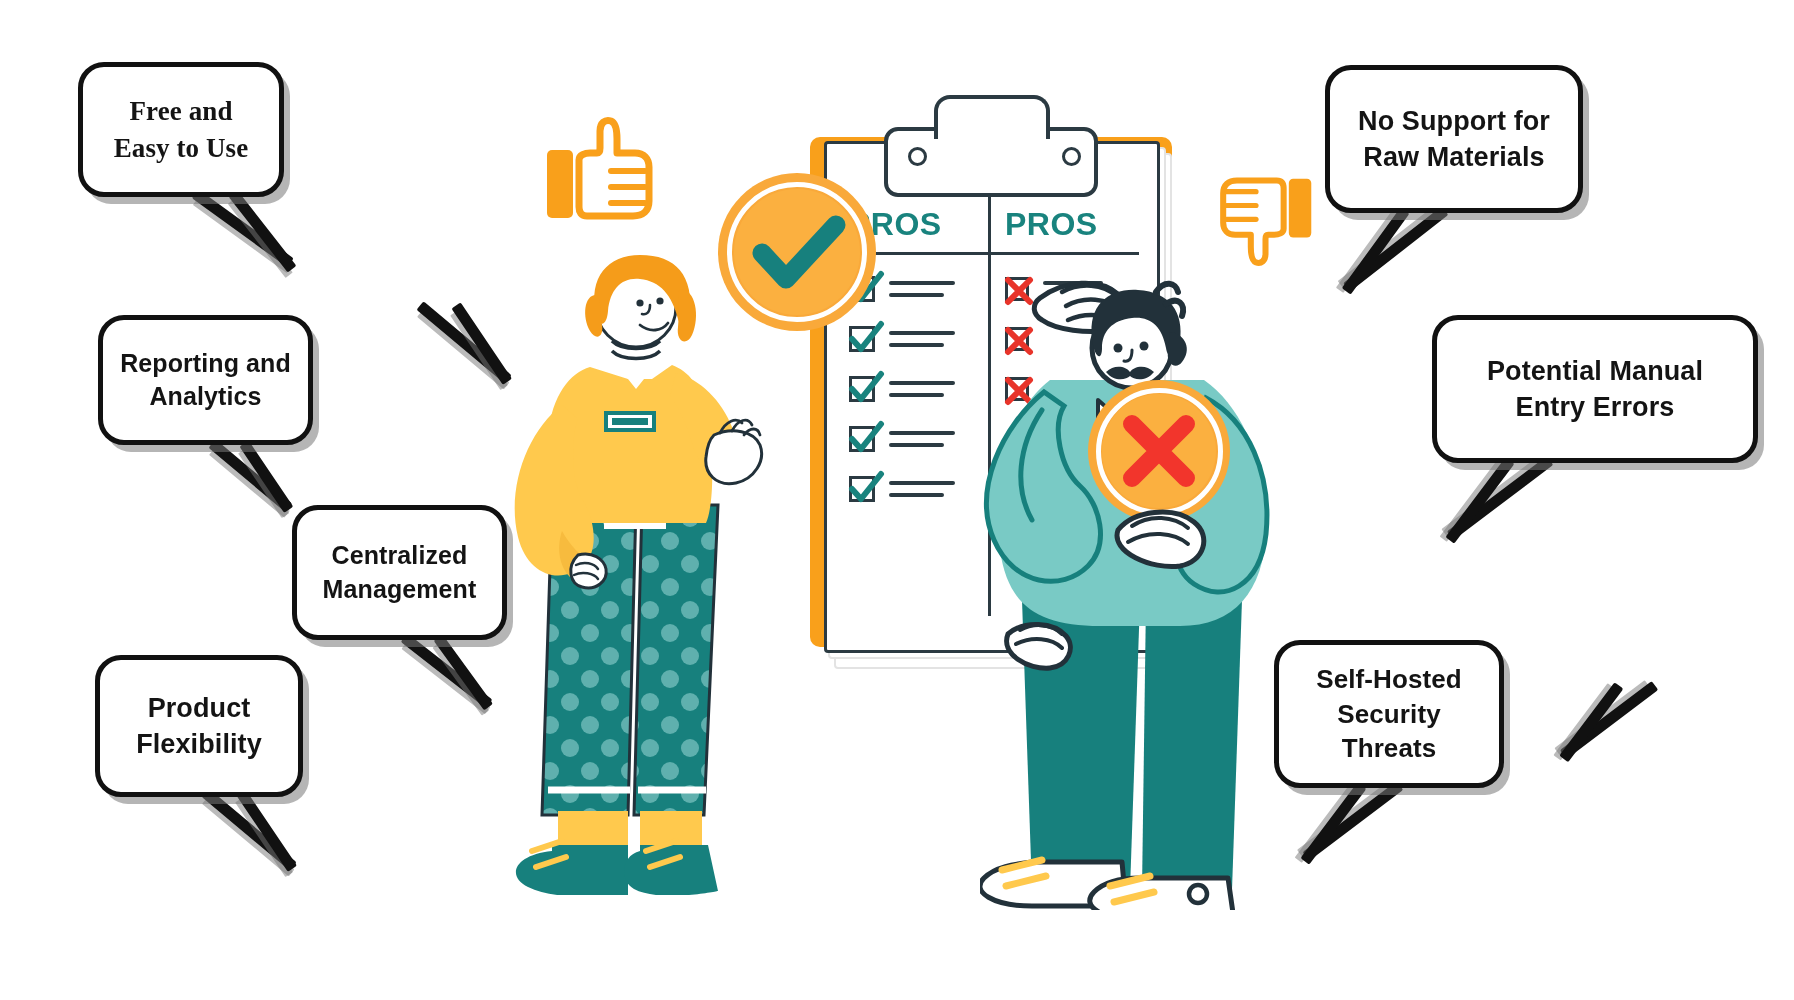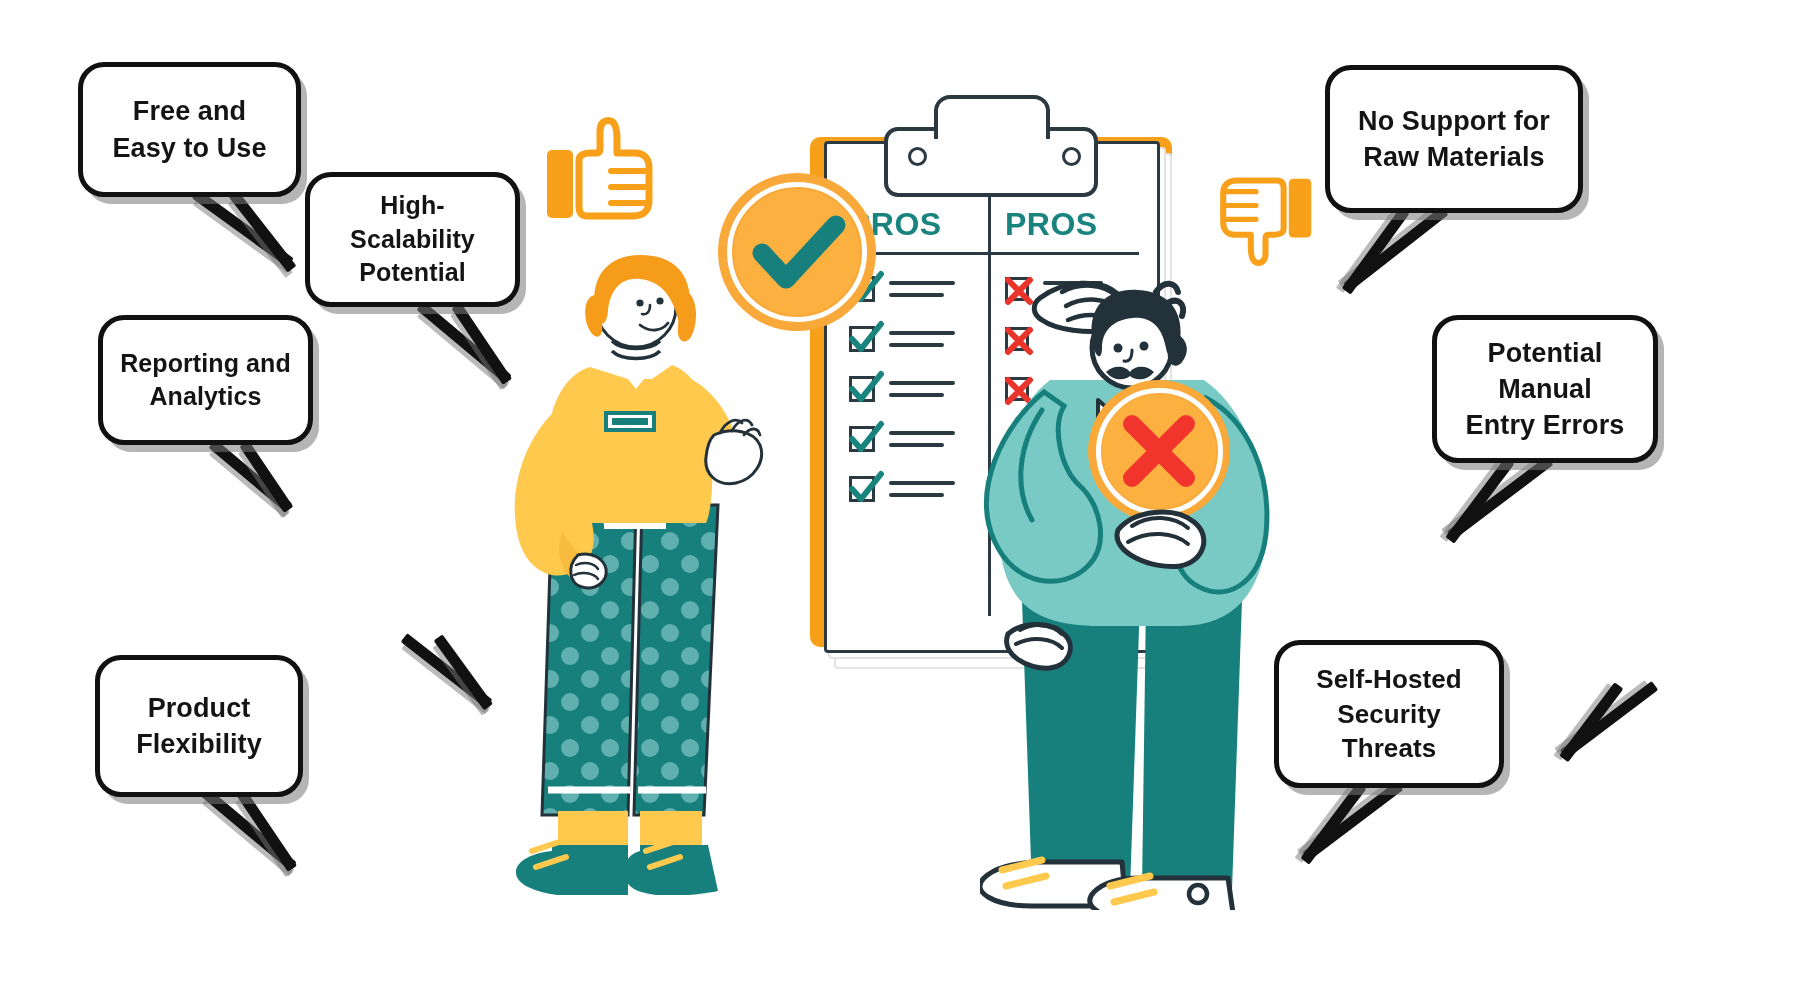--- a/index.html
+++ b/index.html
@@ -456,42 +456,42 @@
   </div>
   <div class="tail" style="left:1655px; top:680px; width:140px; height:110px;">
     <i style="left:0;top:0;width:115px;height:11px;transform:rotate(143deg);"></i>
     <i style="left:-36px;top:0;width:92px;height:11px;transform:rotate(127deg);"></i>
   </div>
   <div class="tail" style="left:1400px; top:780px; width:140px; height:110px;">
     <i style="left:0;top:0;width:118px;height:11px;transform:rotate(143deg);"></i>
     <i style="left:-38px;top:0;width:95px;height:11px;transform:rotate(127deg);"></i>
   </div>
 
-  <div class="bubble" style="left:78px; top:62px; width:223px; height:135px; font-size:27px;">
+  <div class="bubble" style="left:78px; top:62px; width:206px; height:135px; font-size:27px;font-family:Liberation Serif, serif;">
     <span class="bubble-text">Free and
 Easy to Use</span>
-  </div>
-  <div class="bubble" style="left:305px; top:172px; width:215px; height:135px; font-size:25px;">
-    <span class="bubble-text">High-Scalability
-Potential</span>
   </div>
   <div class="bubble" style="left:98px; top:315px; width:215px; height:130px; font-size:25px;">
     <span class="bubble-text">Reporting and
 Analytics</span>
   </div>
+  <div class="bubble" style="left:292px; top:505px; width:215px; height:135px; font-size:25px;">
+    <span class="bubble-text">Centralized
+Management</span>
+  </div>
   <div class="bubble" style="left:95px; top:655px; width:208px; height:142px; font-size:27px;">
     <span class="bubble-text">Product
 Flexibility</span>
   </div>
 
   <div class="bubble" style="left:1325px; top:65px; width:258px; height:148px; font-size:27px;">
     <span class="bubble-text">No Support for
 Raw Materials</span>
   </div>
-  <div class="bubble" style="left:1432px; top:315px; width:226px; height:148px; font-size:27px;">
+  <div class="bubble" style="left:1432px; top:315px; width:326px; height:148px; font-size:27px;">
     <span class="bubble-text">Potential Manual
 Entry Errors</span>
   </div>
   <div class="bubble" style="left:1274px; top:640px; width:230px; height:148px; font-size:26px;">
     <span class="bubble-text">Self-Hosted
 Security Threats</span>
   </div>
 
 </div>
 

